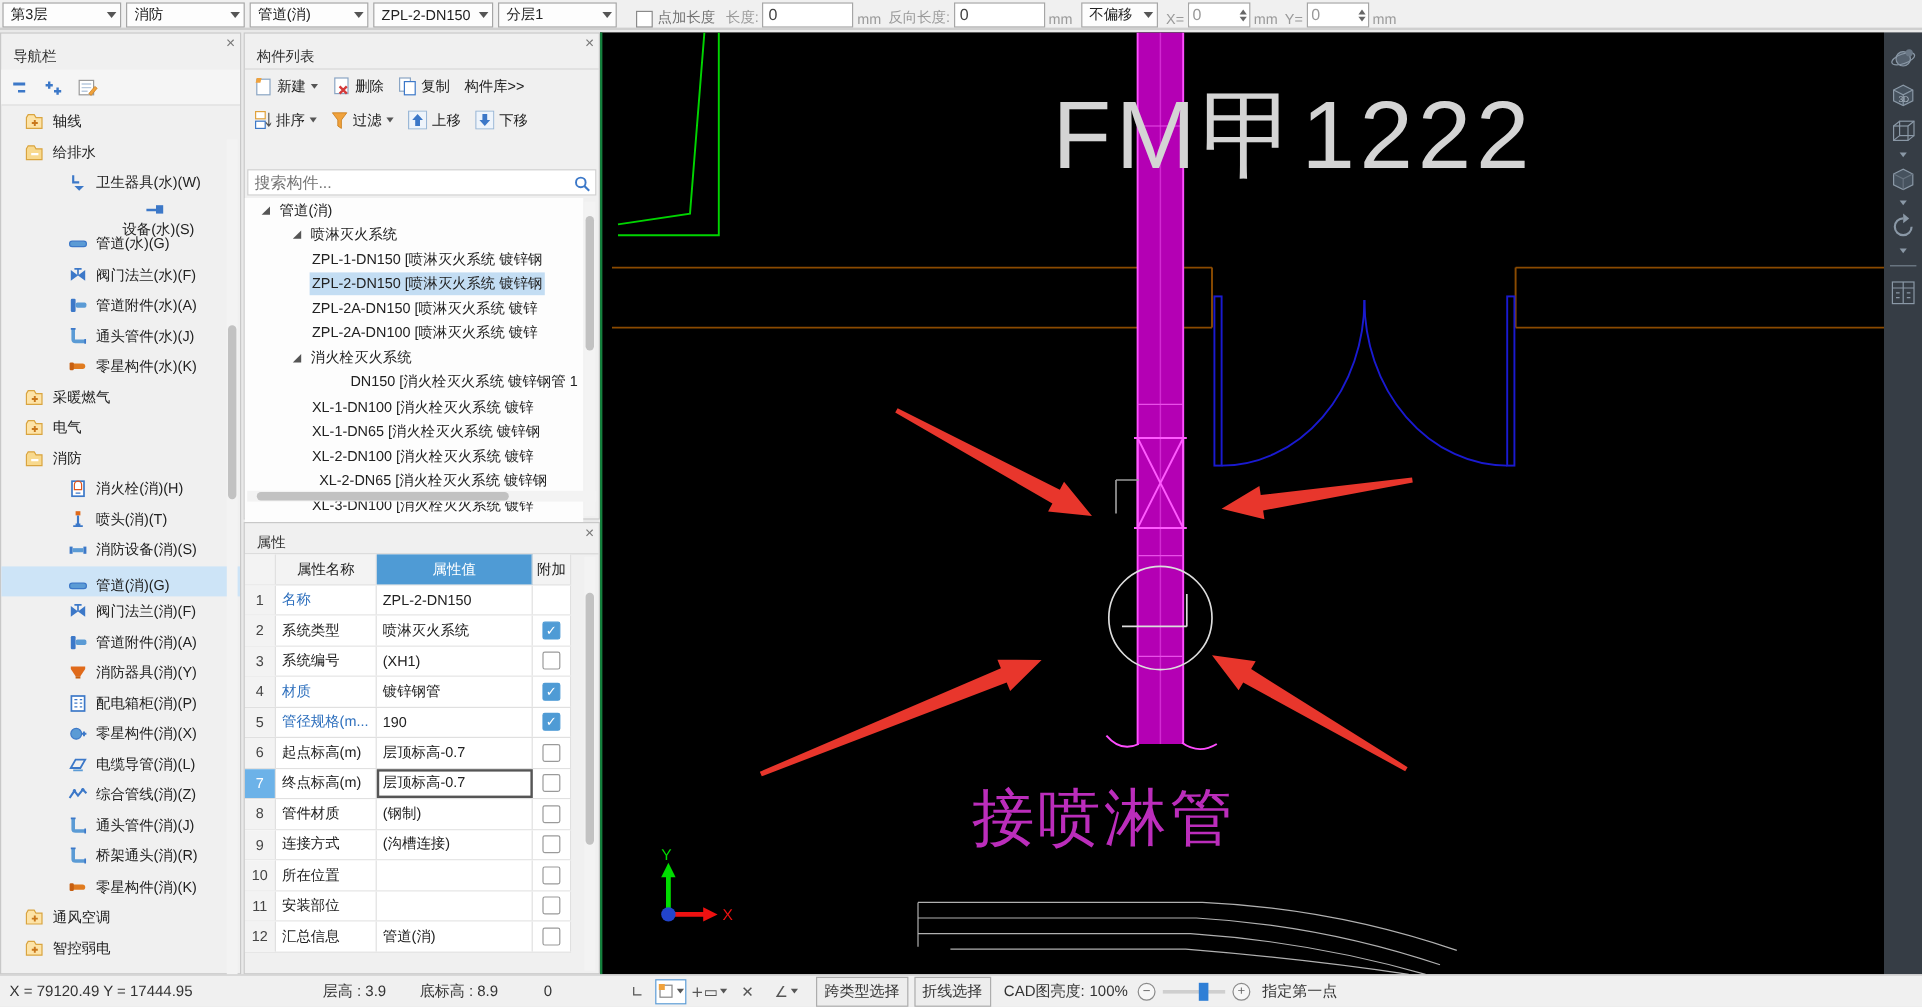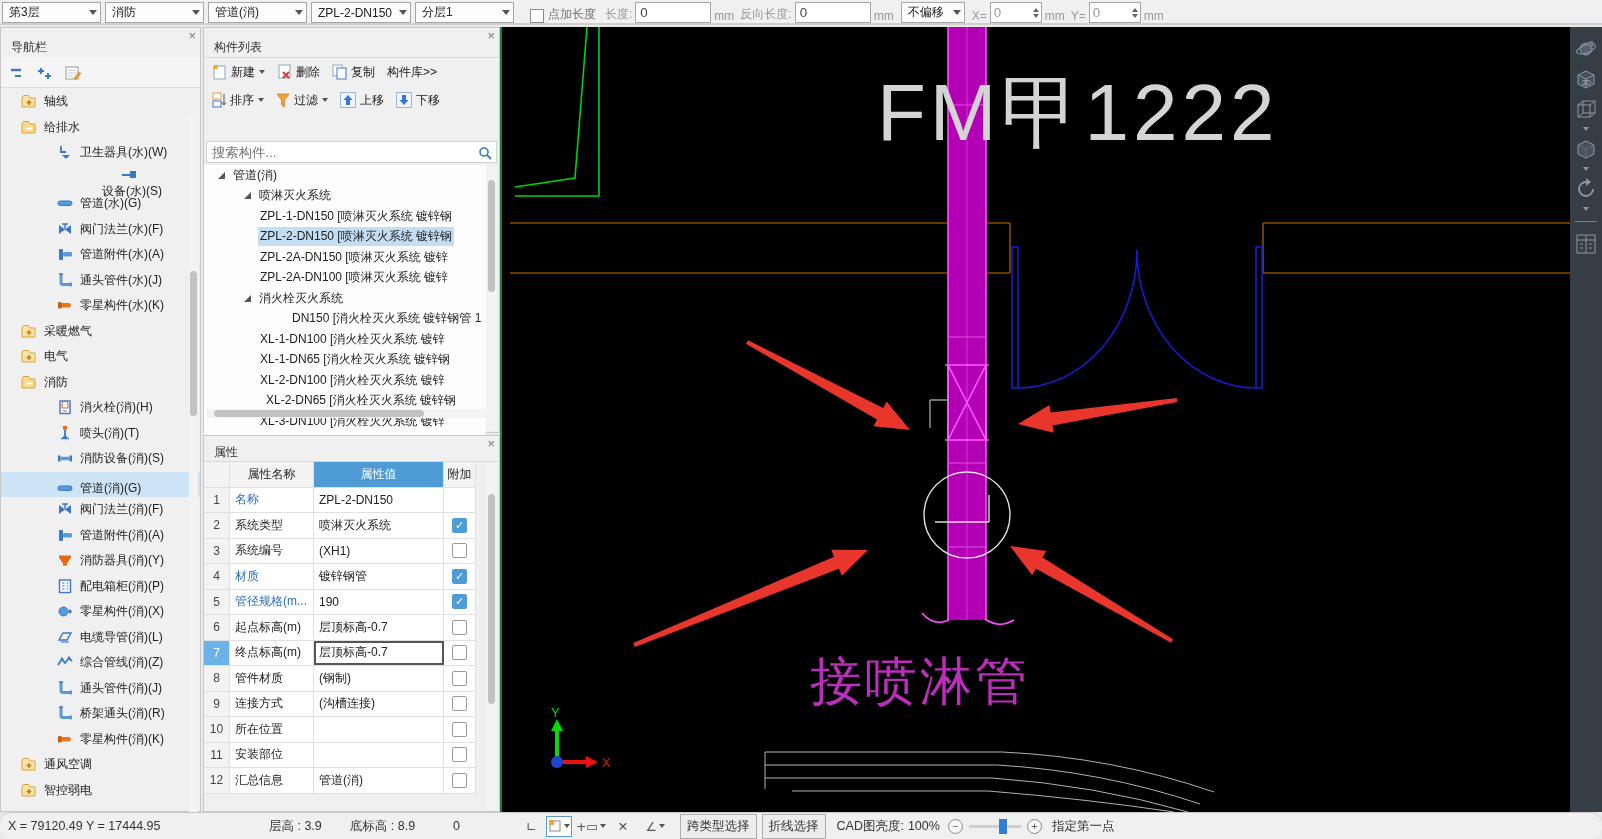--- a/index.html
+++ b/index.html
@@ -77,21 +77,21 @@
   #canvas { position:absolute; left:500px; top:27px; width:1070px; height:785px; background:#000; border-left:2px solid #15803d; }
   
   #rstrip { position:absolute; left:1570px; top:27px; width:32px; height:785px; background:#363d45;
     display:flex; flex-direction:column; align-items:center; padding-top:10px; gap:6px; }
   #rstrip .ric { width:24px; height:24px; display:flex; align-items:center; justify-content:center; }
   #rstrip .mini { width:0;height:0;border-left:3.5px solid transparent;border-right:3.5px solid transparent;border-top:4px solid #8a98a6; }
   #rstrip .div { width:22px; height:1px; background:#76828e; margin:4px 0; }
 
   
   #statusbar { position:absolute; left:0; top:812px; width:1602px; height:27px; background:#f0f0f0;
-    border-top:1px solid #c8c8c8; display:flex; align-items:center; font-size:12.5px; color:#333;border-radius:12px; }
+    border-top:1px solid #c8c8c8; display:flex; align-items:center; font-size:12.5px; color:#333; }
   .sb-btn { border:1px solid #adadad; background:#ededed; padding:3px 6px; margin-right:5px; white-space:nowrap; }
   .sb-ico { width:26px; height:21px; border:1px solid transparent; display:flex; align-items:center;
     justify-content:center; margin-right:2px; color:#555; font-family:"DejaVu Sans",sans-serif; }
   .sb-ico.on { background:#fff; border-color:#5b9bd5; }
   .sb-circle { width:15px; height:15px; border:1px solid #8a8a8a; border-radius:50%; display:flex;
     align-items:center; justify-content:center; font-size:11px; color:#666; background:#f7f7f7; }
   #sb-slider { width:52px; height:3px; background:#cfcfcf; margin:0 6px; position:relative; }
   #sb-slider .thumb { position:absolute; left:30px; top:-6px; width:8px; height:15px; background:#2f7fd6; }
 </style>
 </head>

